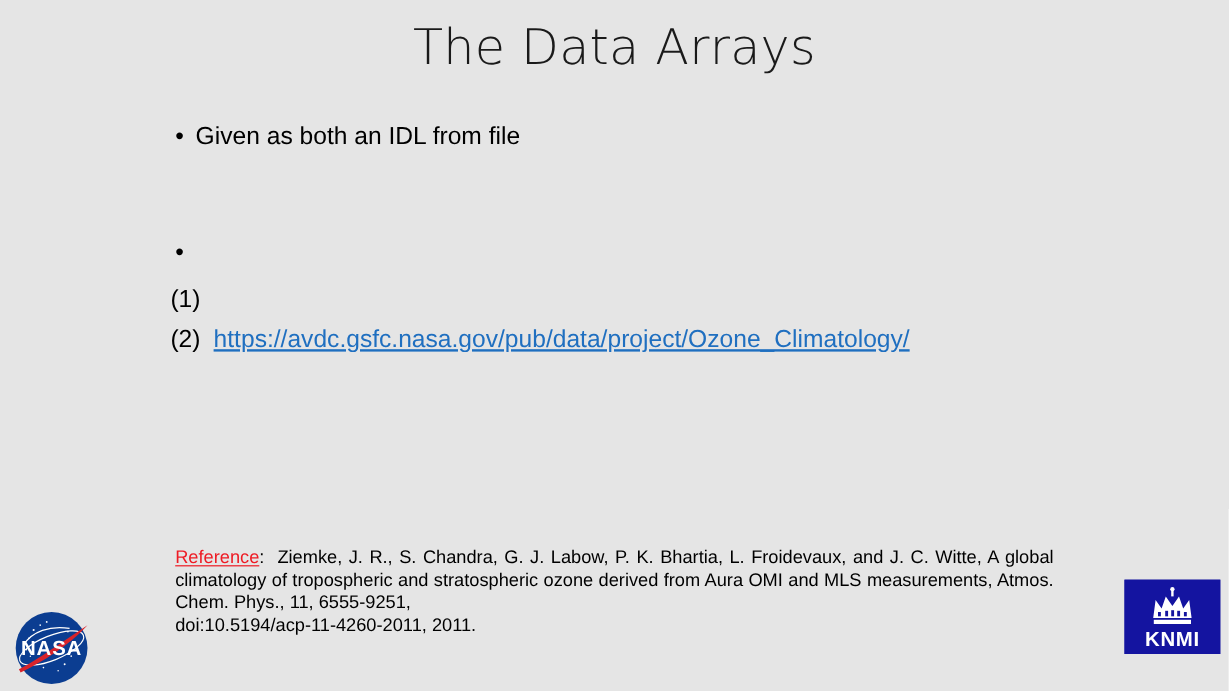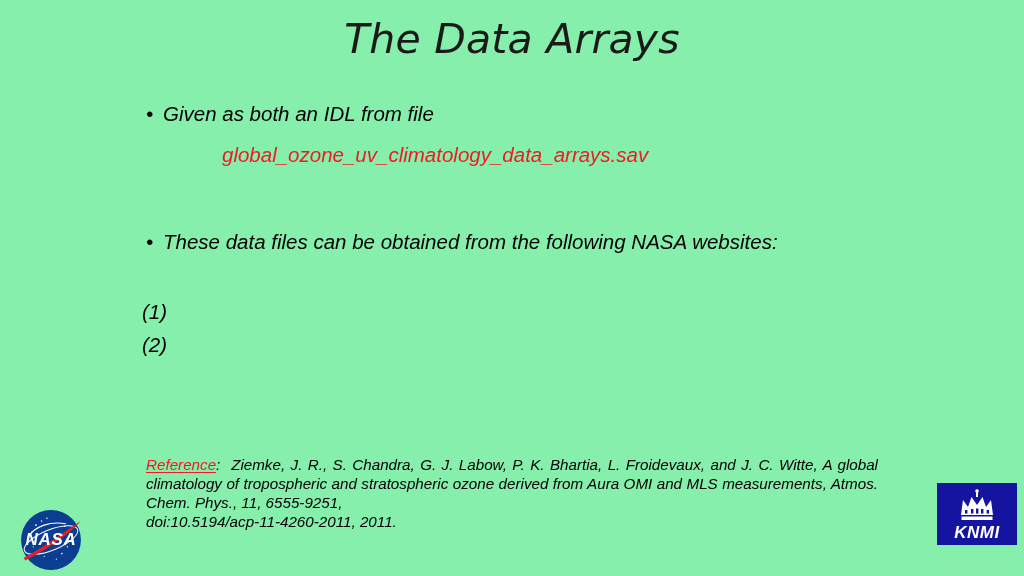--- a/index.html
+++ b/index.html
@@ -8,23 +8,22 @@
     background: #ffffff;
   }
   body {
     font-family: "Liberation Sans", sans-serif;
     color: #000000;
   }
   #slide {
     position: relative;
     width: 1024px;
     height: 576px;
-    background: #86efac;
+    background: #e5e5e5;
     overflow: hidden;
-    font-style: italic;
   }
 
   
   .slide-title {
     position: absolute;
     left: 0;
     top: 14px;
     width: 1024px;
     text-align: center;
     font-family: "DejaVu Sans", sans-serif;
@@ -119,21 +118,21 @@
     text-decoration-color: #ee1b24;
     text-underline-offset: 2px;
   }
   .ref-last {
     text-align: left;
   }
 
   
   .nasa-logo {
     position: absolute;
-    left: 13px;
+    left: 5px;
     top: 506px;
     width: 76px;
     height: 68px;
   }
 
   
   .knmi-logo {
     position: absolute;
     left: 937px;
     top: 483px;
@@ -156,43 +155,42 @@
 
   <div class="body-block">
 
     <div class="bullet-line">
       <span class="bullet-dot">•</span>
       <span>Given as both an IDL from file</span>
     </div>
 
     <div class="gap-sm"></div>
 
-    <div class="filename">global_ozone_uv_climatology_data_arrays.sav</div>
 
     <div class="gap-sm"></div>
 
 
     <div class="gap-sm"></div>
 
 
     <div class="gap-md"></div>
 
     <div class="bullet-line">
       <span class="bullet-dot">•</span>
-      <span>These data files can be obtained from the following NASA websites:</span>
     </div>
 
     <div class="gap-lg"></div>
 
     <div class="link-row">
       <span class="link-num">(1)</span>
     </div>
 
     <div class="link-row second">
       <span class="link-num">(2)</span>
+      <a class="link-url">https://avdc.gsfc.nasa.gov/pub/data/project/Ozone_Climatology/</a>
     </div>
 
   </div>
 
   <div class="reference-block">
     <span class="ref-word">Reference</span><span>:</span>&nbsp;
     <span>Ziemke, J. R., S. Chandra, G. J. Labow, P. K. Bhartia, L. Froidevaux, and J. C. Witte, A global climatology of tropospheric and stratospheric ozone derived from Aura OMI and MLS measurements, Atmos. Chem. Phys., 11, 6555-9251,</span>
     <div class="ref-last">doi:10.5194/acp-11-4260-2011, 2011.</div>
   </div>
 

